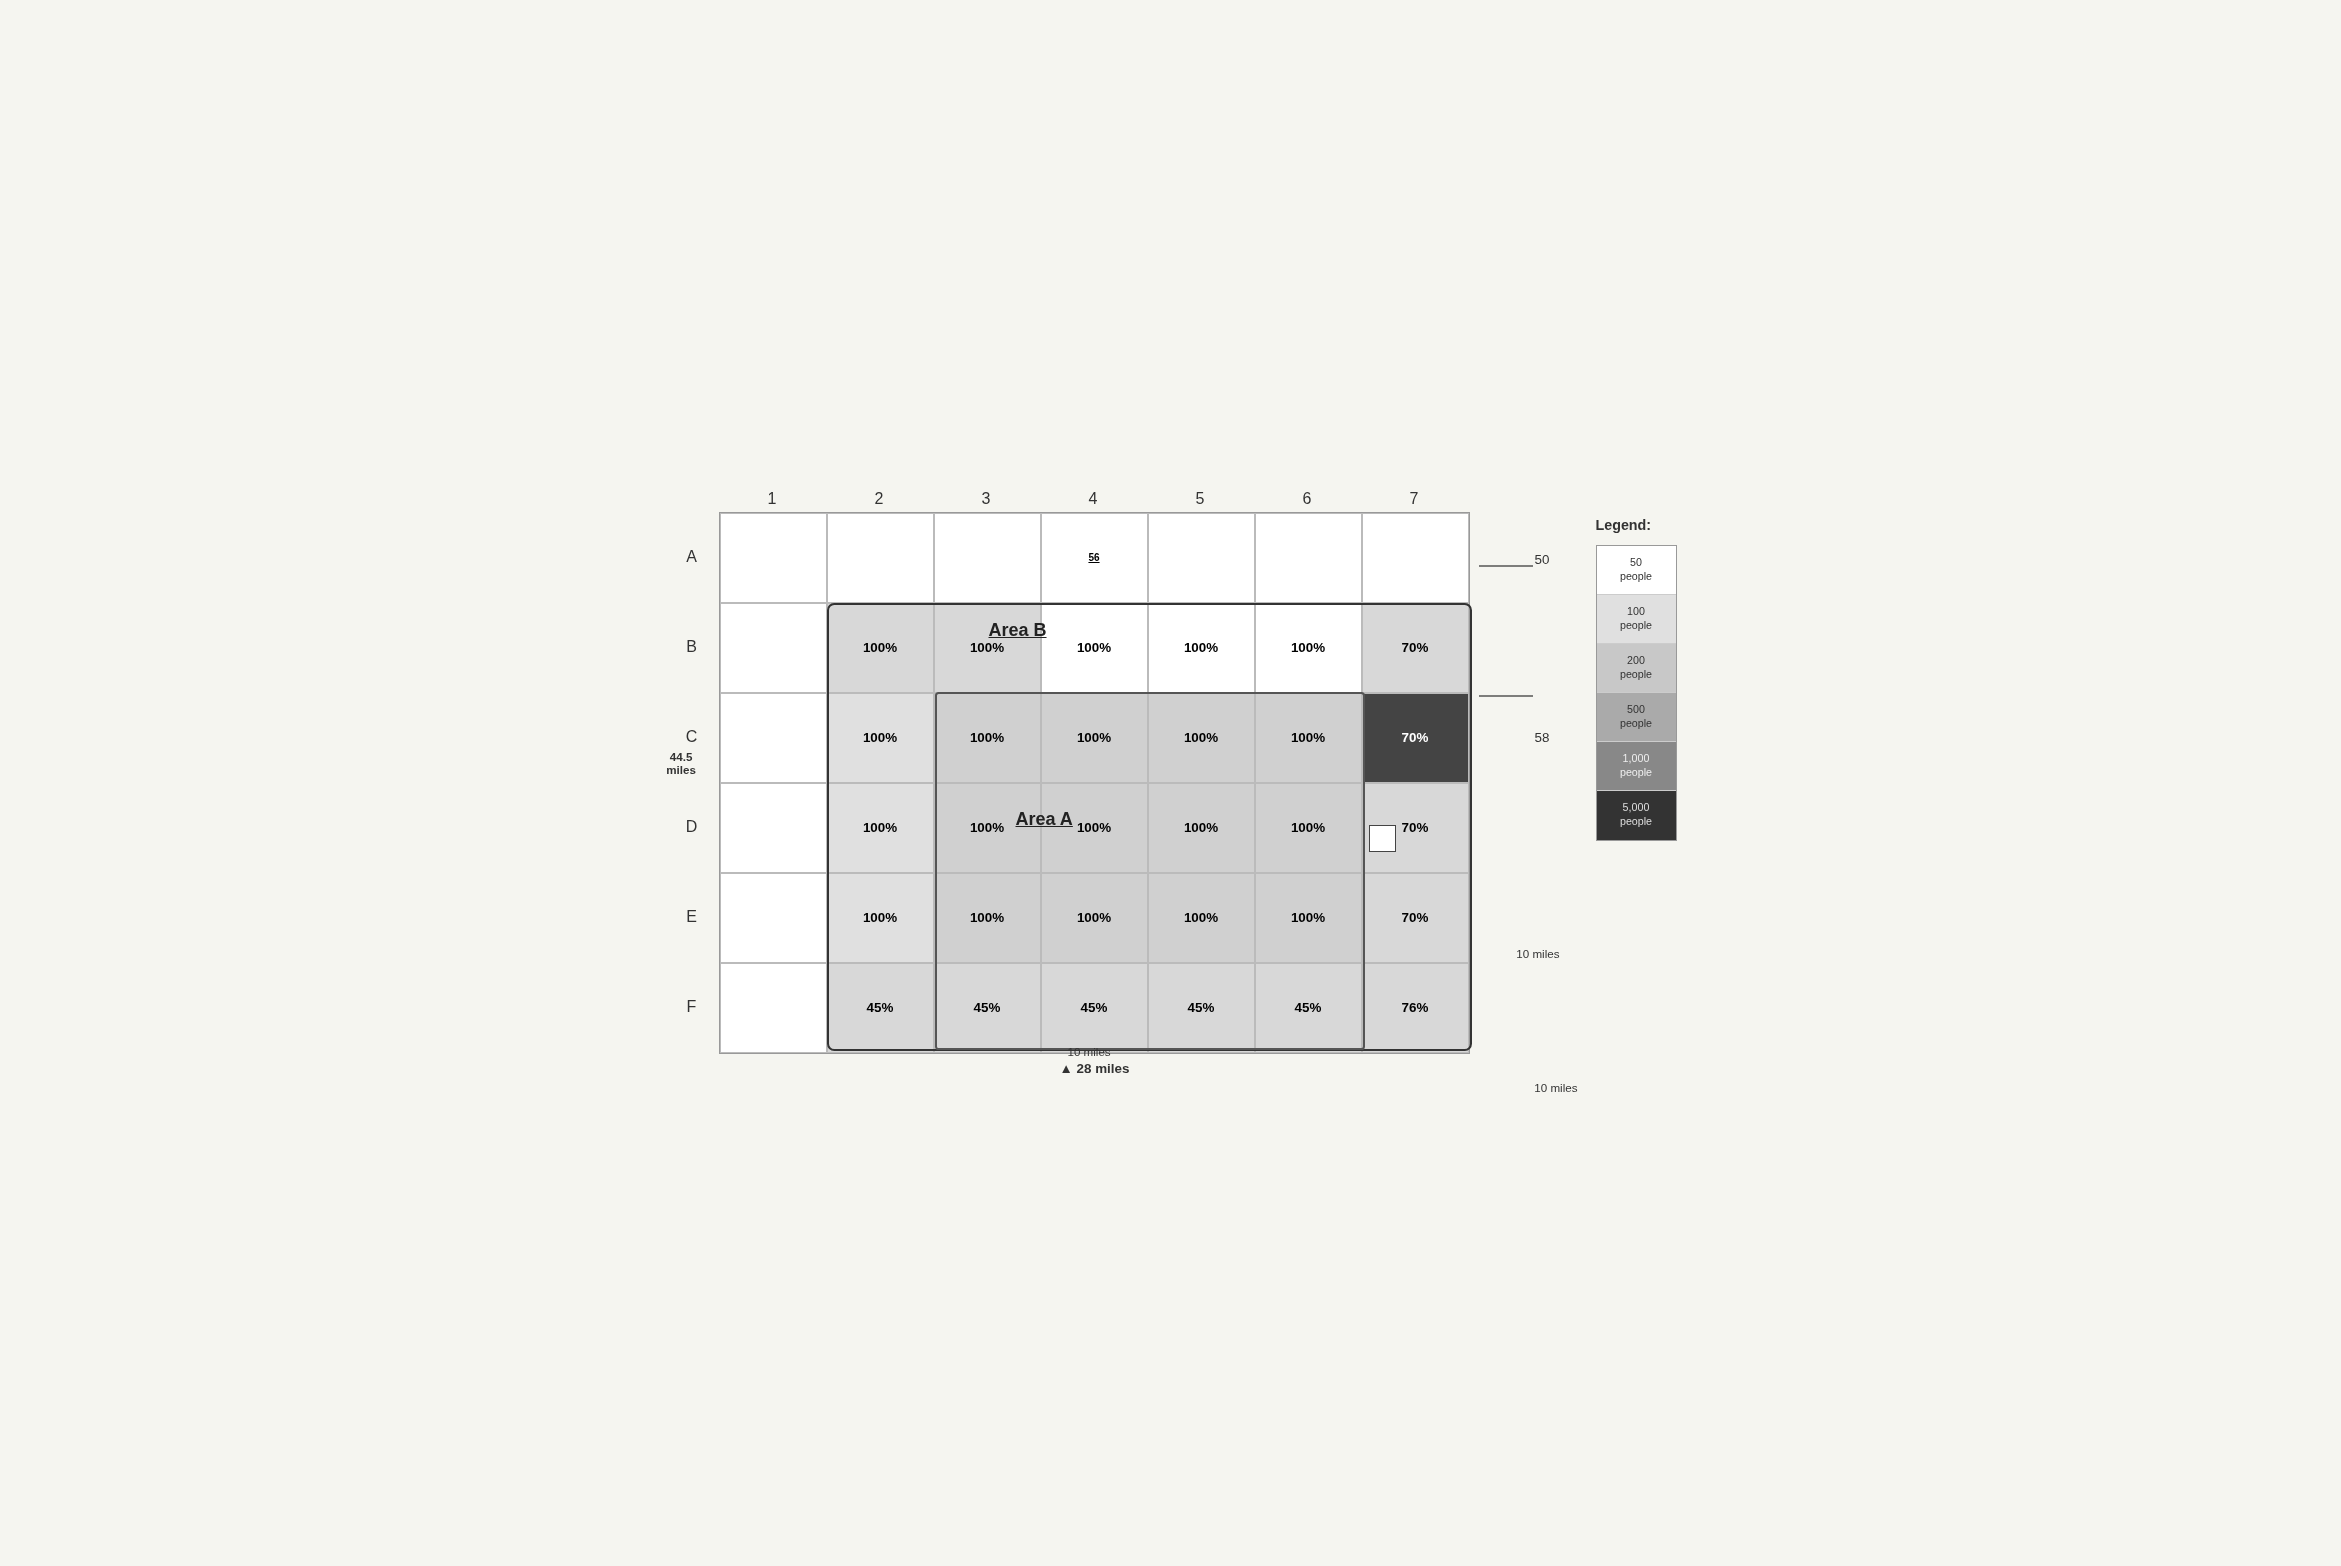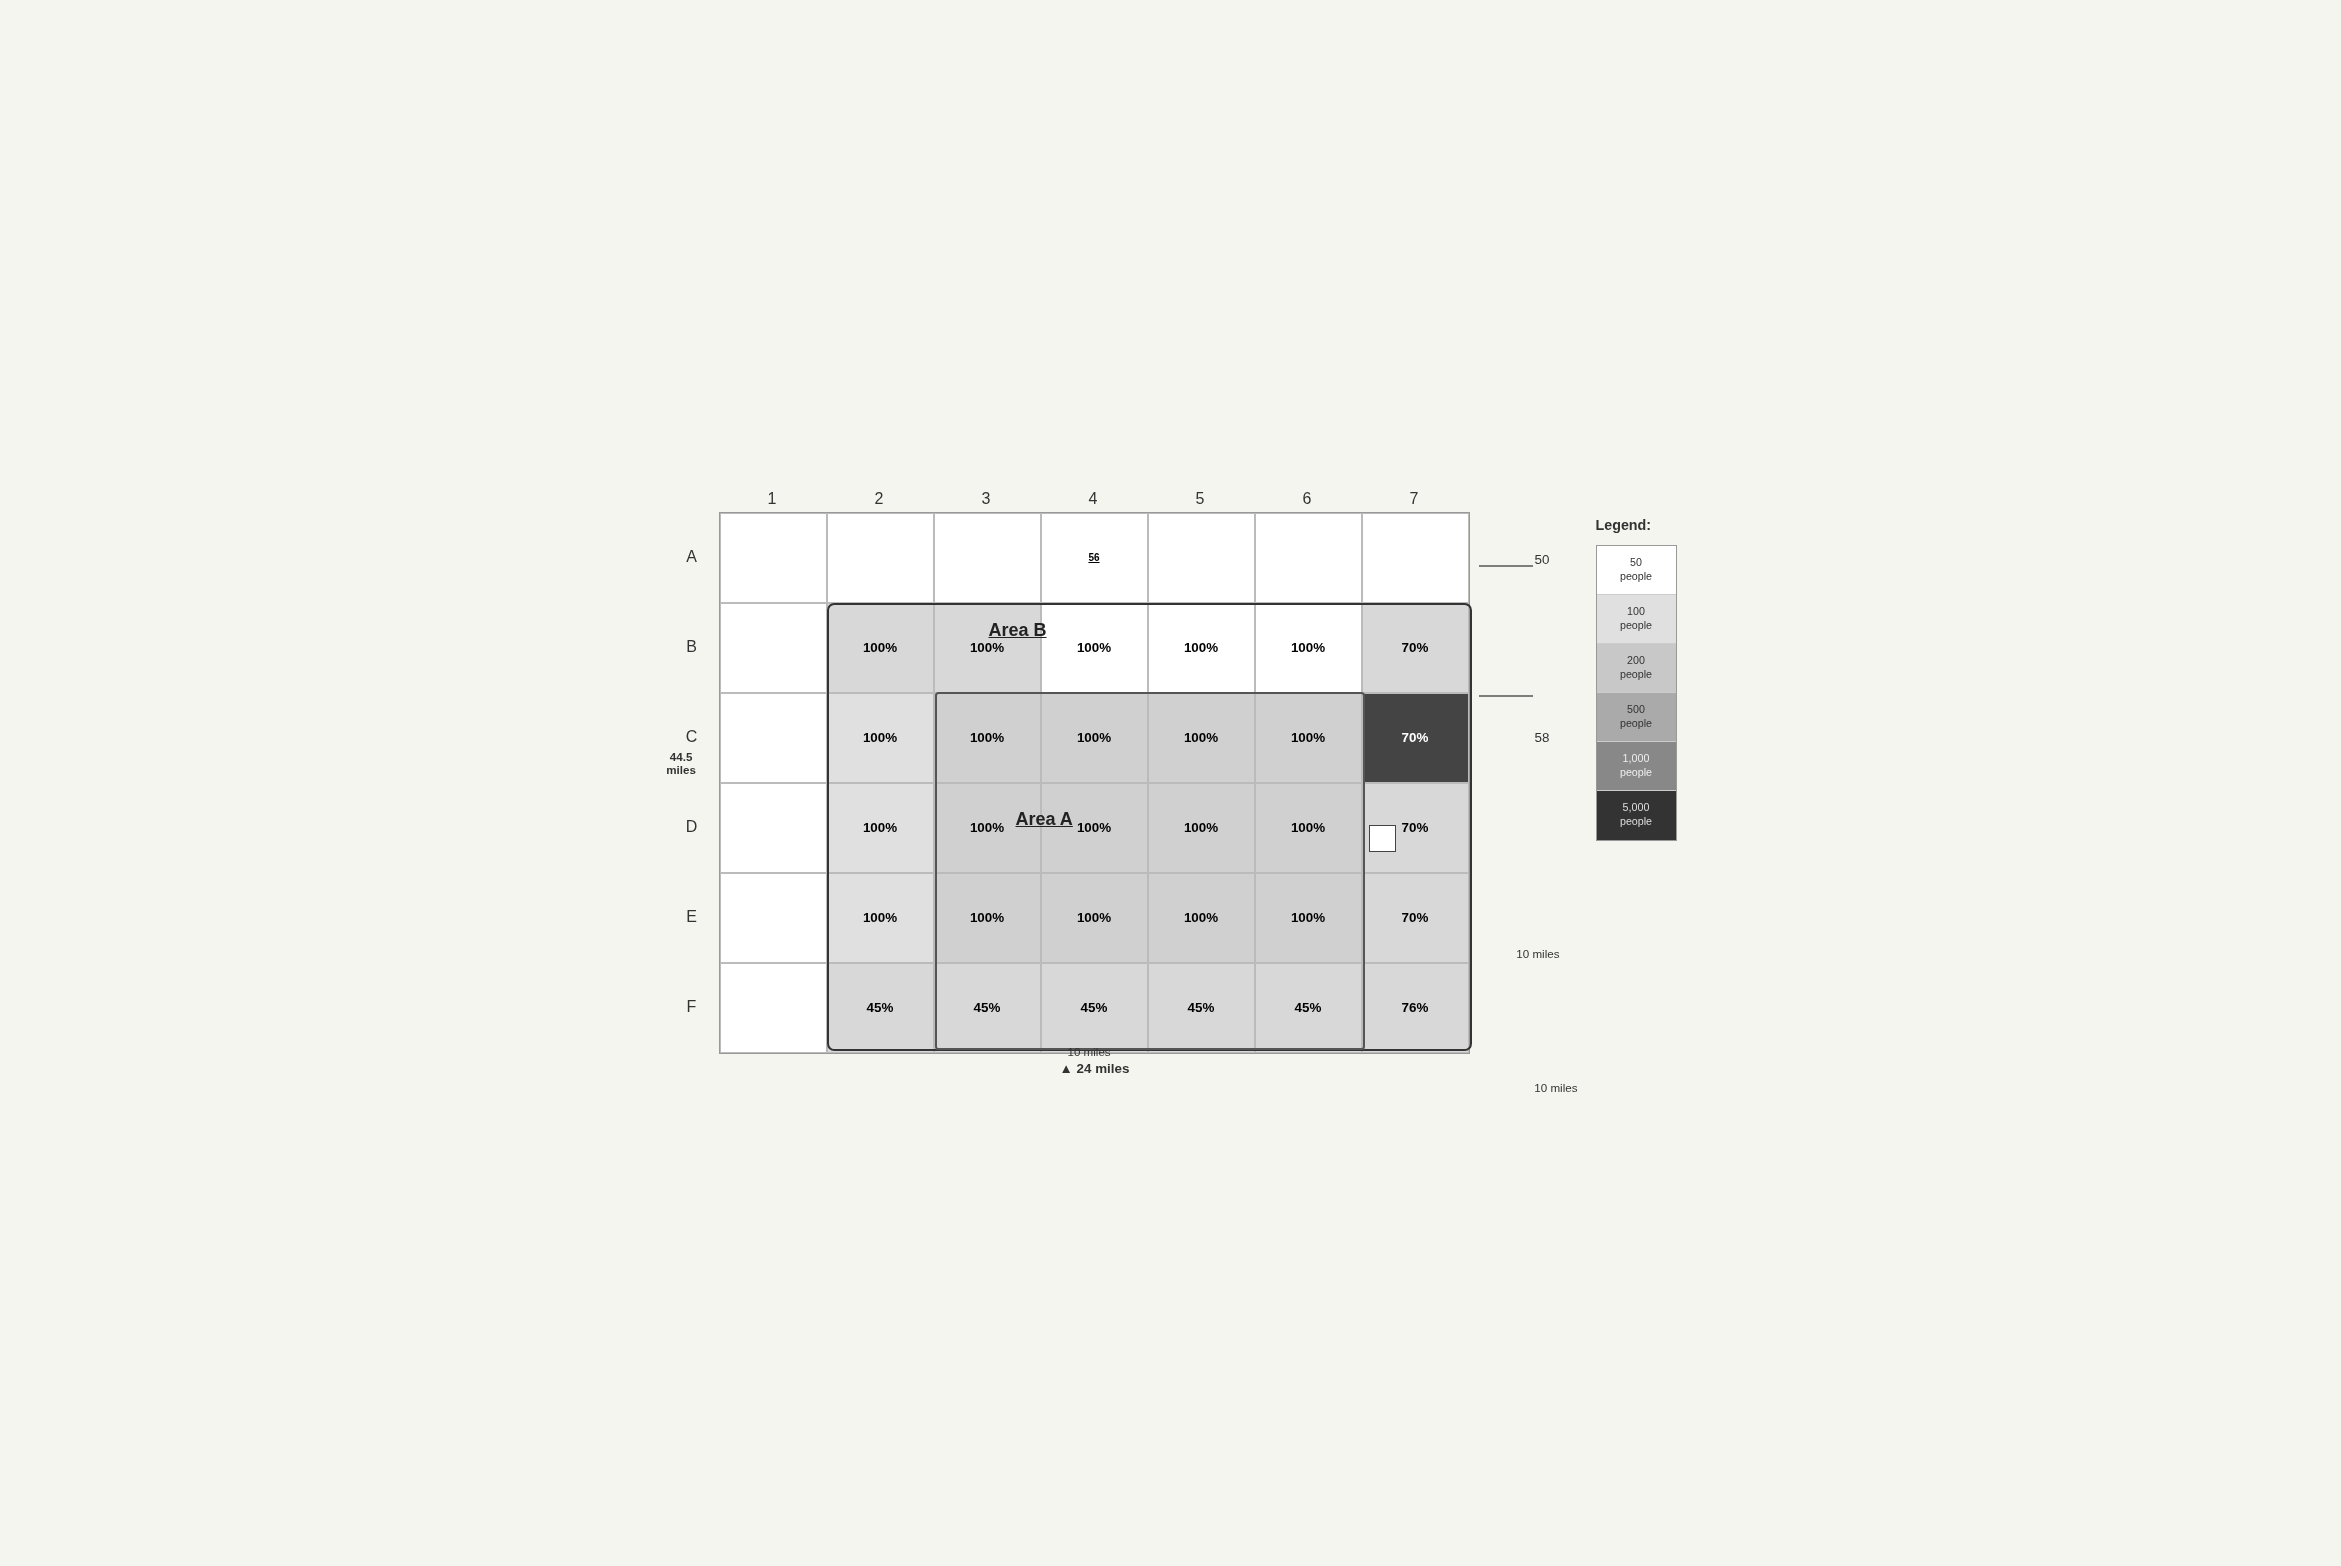--- a/index.html
+++ b/index.html
@@ -263,21 +263,21 @@
               <line x1="0" y1="10" x2="60" y2="10" stroke="#555" stroke-width="1.5"></line>
             </svg>
           <span style="position:absolute; top:-4.5px; left:56px; font-size:13.4px; color:#333;margin-top:48px;">58</span>
         </div>
       </div>
     </div>
 
     <div style="position:relative; margin-left:54px;">
 
       <div style="text-align:center; margin-left:215px; width:322px; padding-top:7.2px; font-size:13.4px; font-weight:bold; color:#333;">
-        ▲ 24 miles
+        ▲ 28 miles
       </div>
 
       <div style="position:absolute; right:-18px; top:27px; font-size:11.6px; color:#333;">10 miles</div>
     </div>
 
     <div style="position:absolute; left:1.8px; top:260px; font-size:11.6px; font-weight:bold; color:#333; writing-mode:horizontal-tb; text-align:center;">
       44.5<br>miles
     </div>
 
     <div style="position:absolute; right:0px; bottom:116px; font-size:11.6px; color:#333;">10 miles</div>

